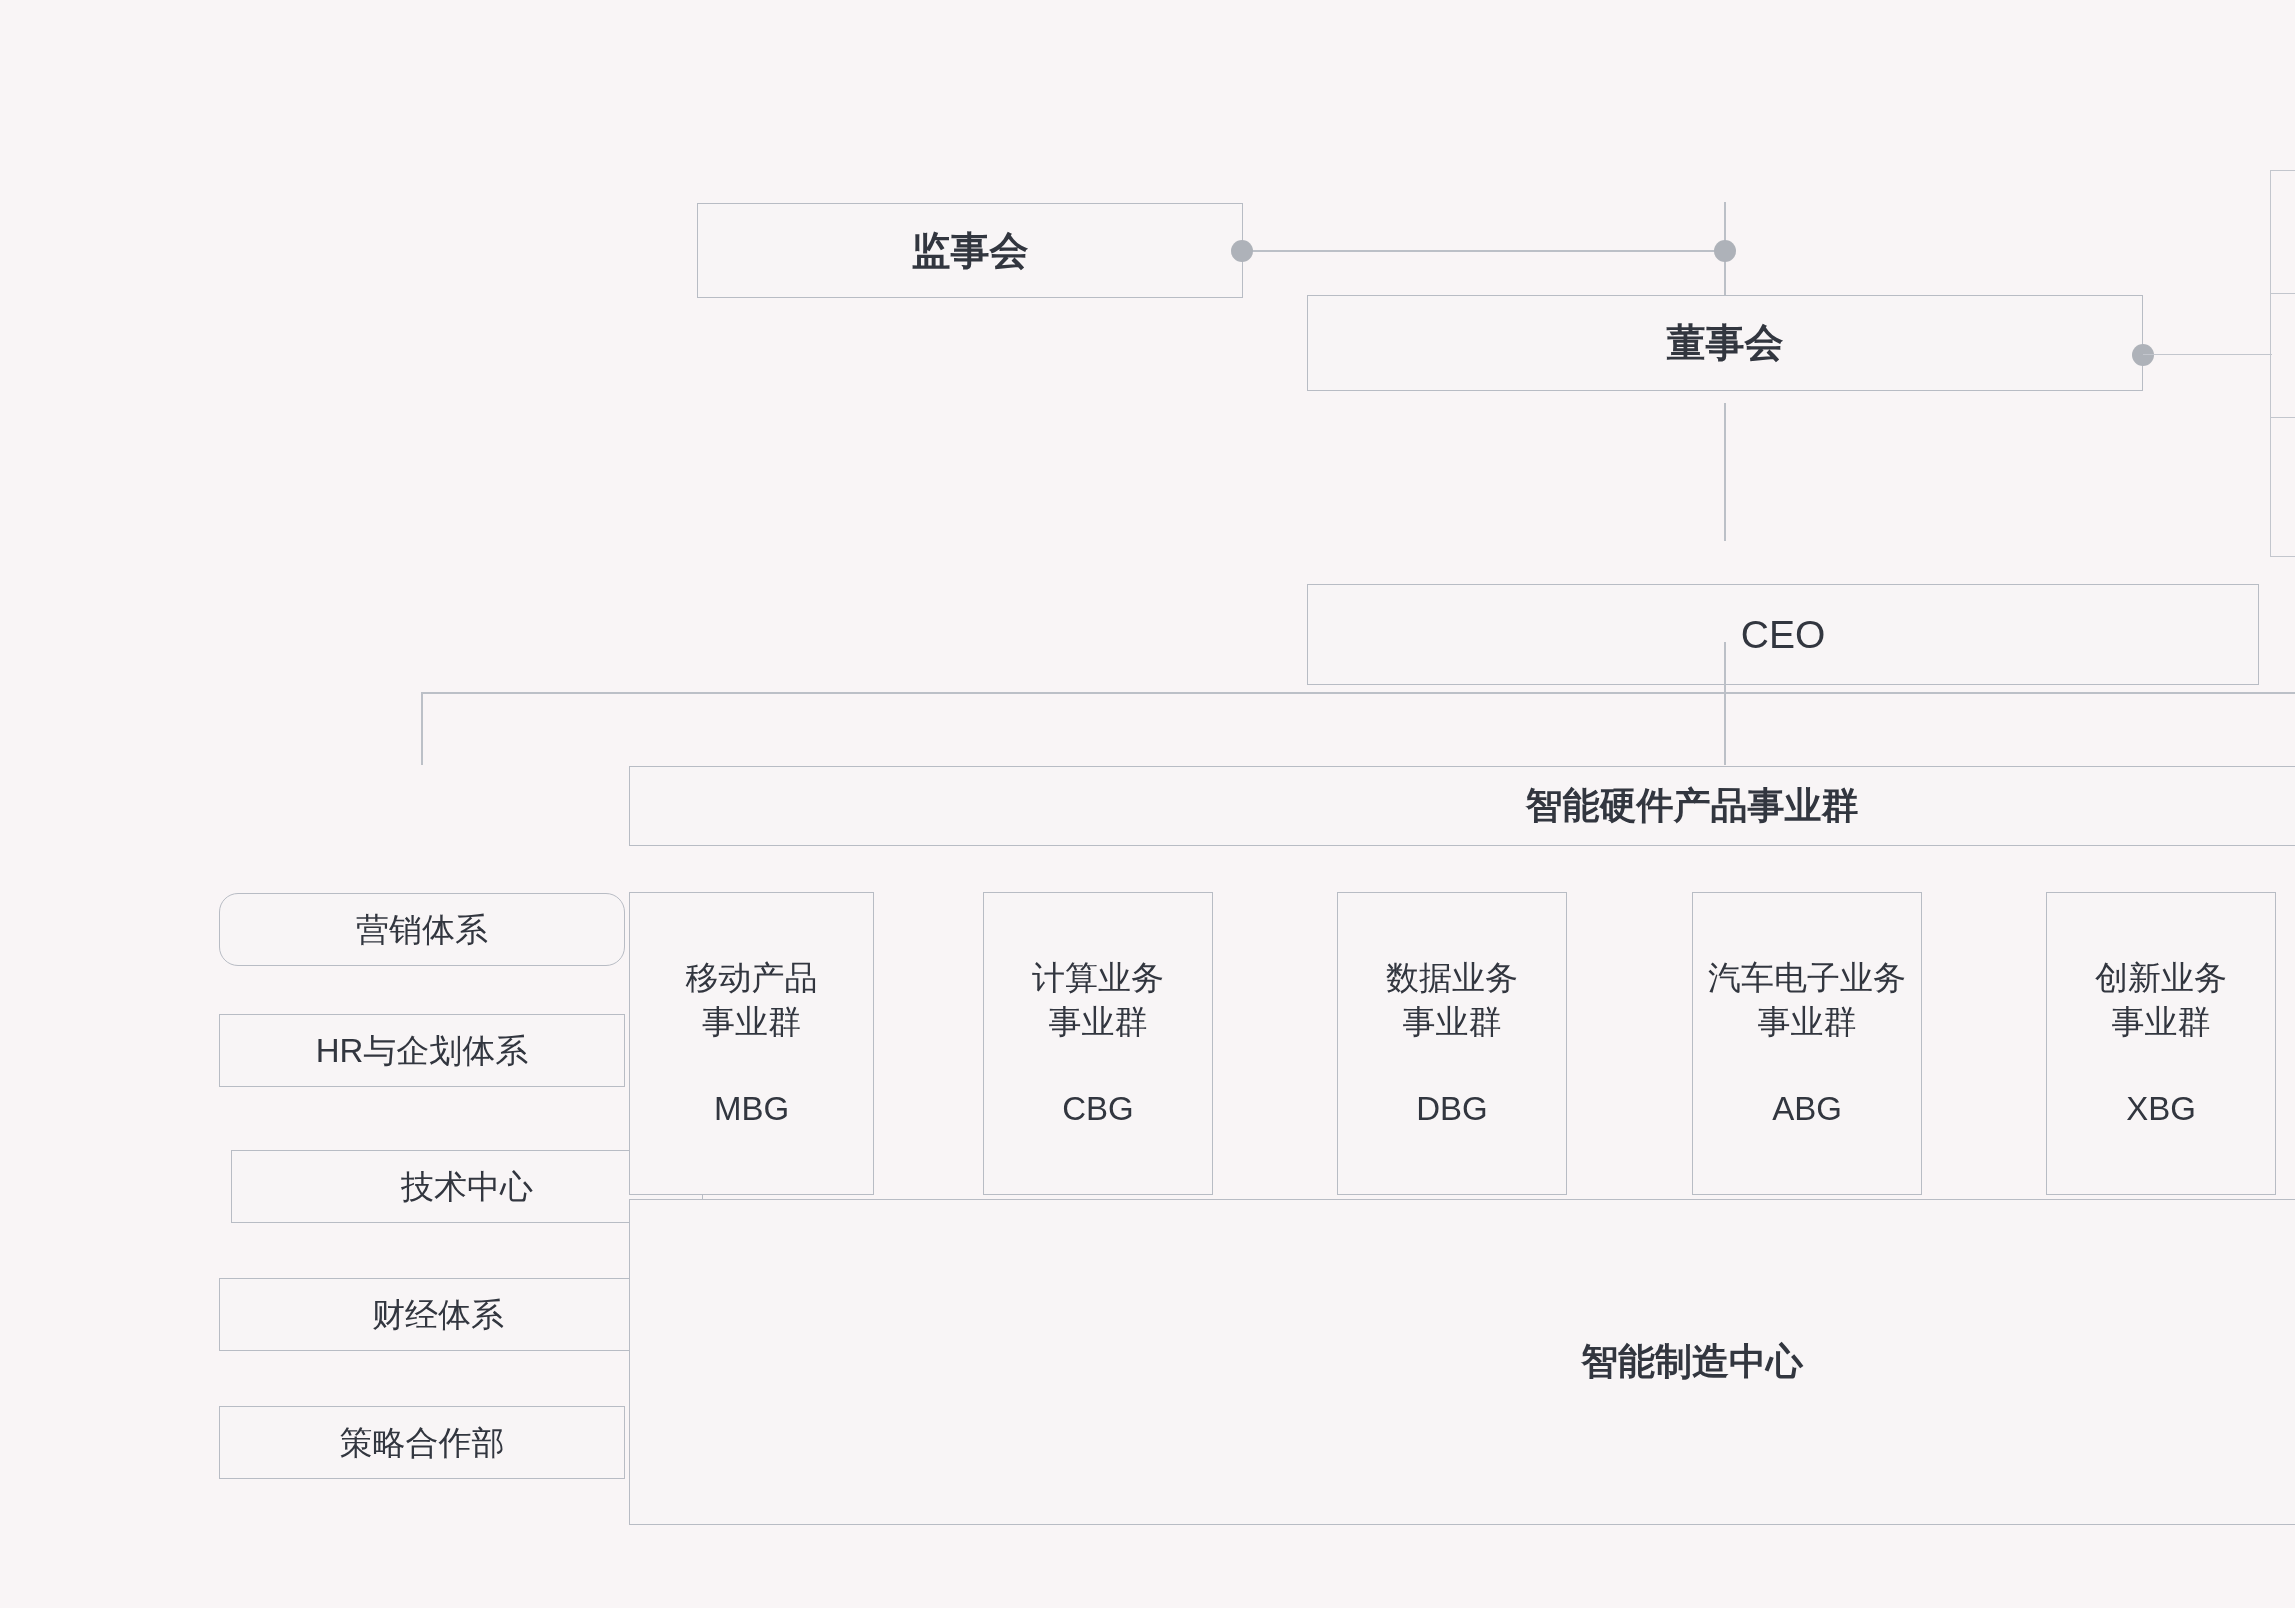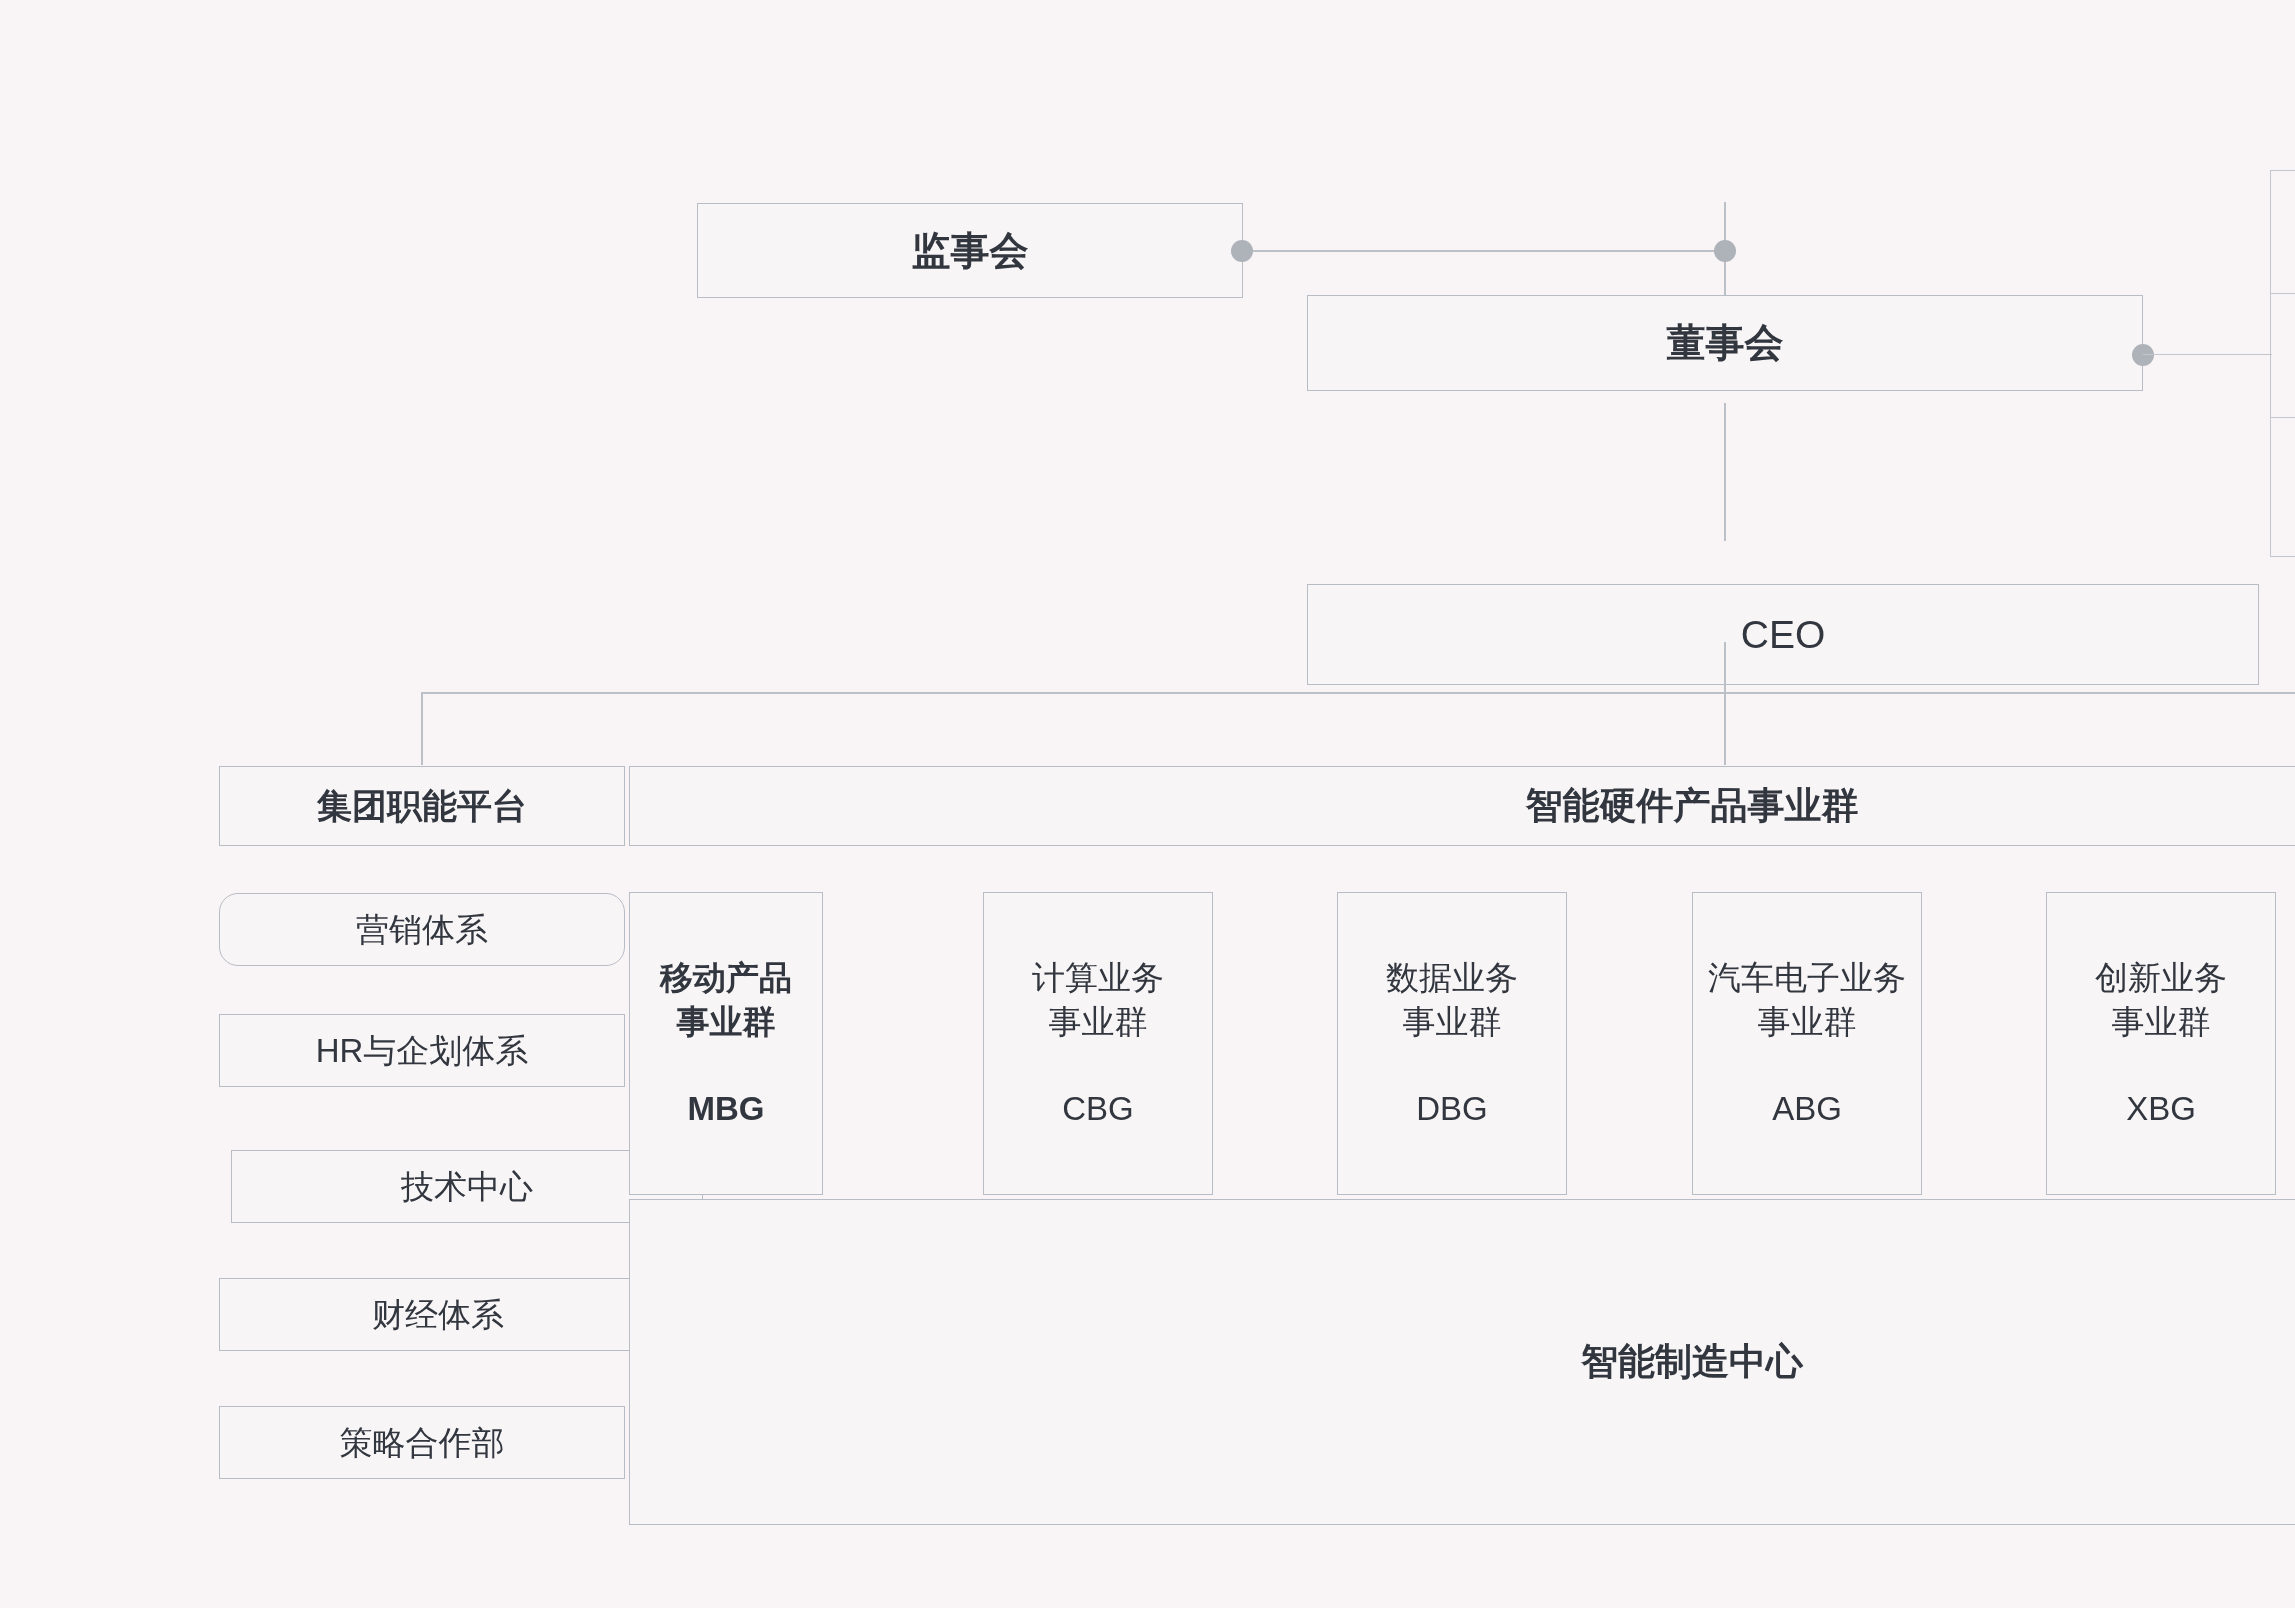--- a/index.html
+++ b/index.html
@@ -80,44 +80,41 @@
 
   <div class="ln lnh thin" style="left:2270px;top:417px;width:161px;height:1.4px;"></div>
 
   <div class="ln lnh thin" style="left:2270px;top:556px;width:161px;height:1.4px;"></div>
 
   <div class="ln lnv" style="left:1724px;top:642px;width:1.8px;height:51px;"></div>
   <div class="ln lnh" style="left:421px;top:692px;width:2681px;height:1.8px;"></div>
   <div class="ln lnv" style="left:421px;top:692px;width:1.8px;height:73px;"></div>
   <div class="ln lnv" style="left:1724px;top:692px;width:1.8px;height:73px;"></div>
 
-  <div class="box b-head f76" style="left:219px;top:766px;width:406px;height:80px;">
-    <span>集团职能平台</span>
-  </div>
   <div class="box f72" style="left:219px;top:893px;width:406px;height:73px;border-radius:19px;">
     <span>营销体系</span>
   </div>
   <div class="box f72" style="left:219px;top:1014px;width:406px;height:73px;">
     <span>HR与企划体系</span>
   </div>
   <div class="box f72" style="left:219px;top:1150px;width:472px;height:73px;margin-left:12px;">
     <span>技术中心</span>
   </div>
   <div class="box f72" style="left:219px;top:1278px;width:438px;height:73px;">
     <span>财经体系</span>
   </div>
   <div class="box f72" style="left:219px;top:1406px;width:406px;height:73px;">
     <span>策略合作部</span>
   </div>
 
   <div class="box b-head f80" style="left:629px;top:766px;width:2126px;height:80px;">
     <span>智能硬件产品事业群</span>
   </div>
 
-  <div class="box f72" style="left:629px;top:892px;width:194px;height:303px;font-weight:bold;">
+  <div class="box f72" style="left:629px;top:892px;width:245px;height:303px;">
     <span><span>移动产品
 事业群</span><br><br><span>MBG</span></span>
   </div>
   <div class="box f72" style="left:983px;top:892px;width:230px;height:303px;">
     <span><span>计算业务
 事业群</span><br><br><span>CBG</span></span>
   </div>
   <div class="box f72" style="left:1337px;top:892px;width:230px;height:303px;">
     <span><span>数据业务
 事业群</span><br><br><span>DBG</span></span>

